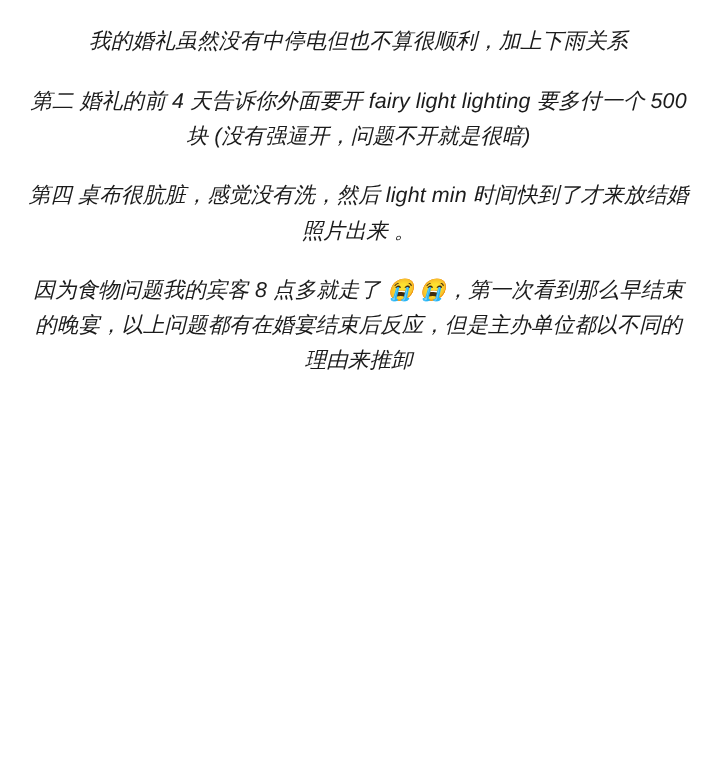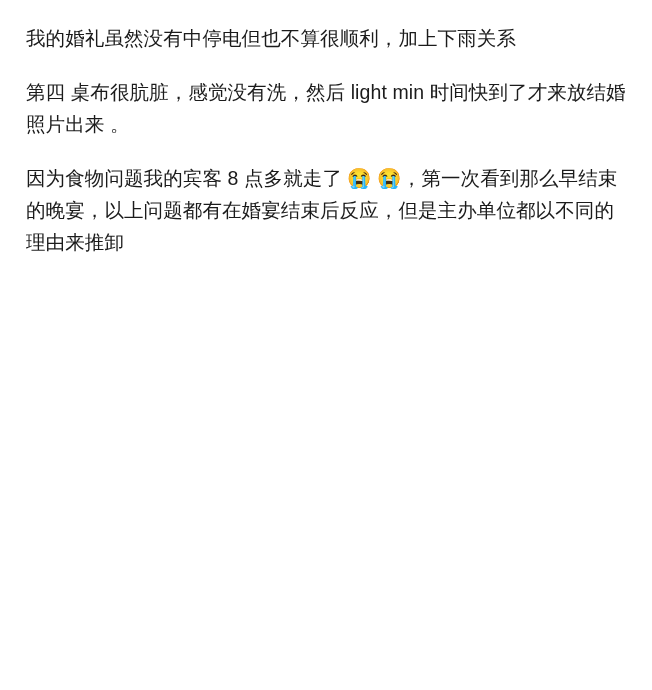--- a/index.html
+++ b/index.html
@@ -19,27 +19,29 @@
     background: #ffffff;
     padding: 22px 26px 10px 26px;
     overflow: hidden;
   }
   .para {
     font-size: 19.5px;
     line-height: 32px;
     color: #1b1b1b;
     letter-spacing: 0.1px;
     margin: 0 0 22px 0;
-    text-align: left;
+    text-align: center;
     word-break: break-word;
+    font-style: italic;
   }
   .para:last-child {
     margin-bottom: 0;
   }
 </style>
 </head>
 <body>
 
 <div class="page">
   <p class="para">我的婚礼虽然没有中停电但也不算很顺利，加上下雨关系</p>
+  <p class="para">第二 婚礼的前 4 天告诉你外面要开 fairy light lighting 要多付一个 500 块 (没有强逼开，问题不开就是很暗)</p>
   <p class="para">第四 桌布很肮脏，感觉没有洗，然后 light min 时间快到了才来放结婚照片出来 。</p>
   <p class="para">因为食物问题我的宾客 8 点多就走了 😭 😭，第一次看到那么早结束的晚宴，以上问题都有在婚宴结束后反应，但是主办单位都以不同的理由来推卸</p>
 </div>
 
 </body></html>

